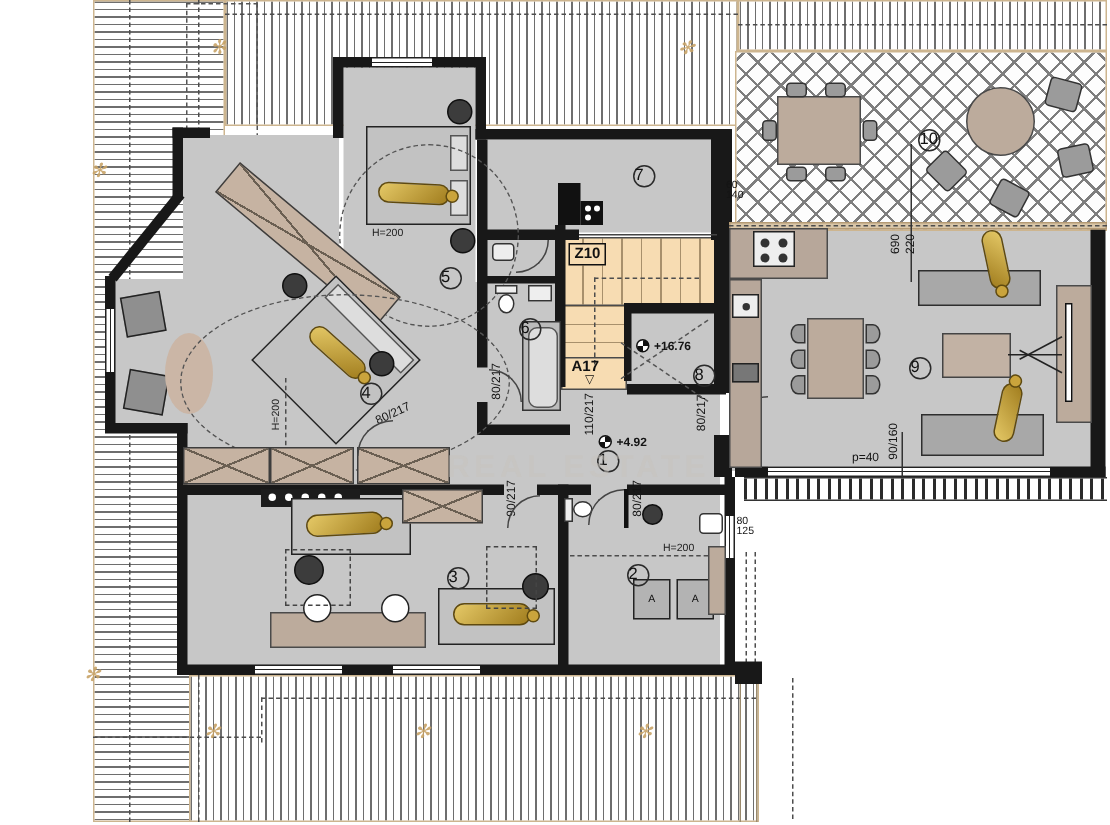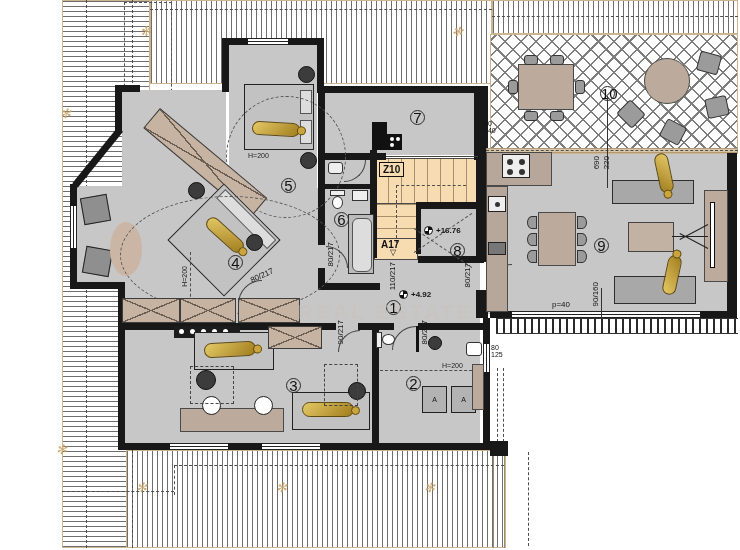--- a/index.html
+++ b/index.html
@@ -15,21 +15,21 @@
   .wall{background:#181818;}
   .beige{background:#bcab9c;border:1px solid #4a4a4a;}
   .xpat{background-color:#c6b3a2;border:1px solid #3d3d3d;
     background-image:linear-gradient(to top right,transparent calc(50% - .7px),#6a5f52 calc(50% - .7px) calc(50% + .7px),transparent calc(50% + .7px)),
                      linear-gradient(to bottom right,transparent calc(50% - .7px),#6a5f52 calc(50% - .7px) calc(50% + .7px),transparent calc(50% + .7px));}
   .stair-v{background-color:#f7dcb2;background-image:repeating-linear-gradient(90deg,#a8906c 0 1px,transparent 1px 13px);border:1px solid #4a4a4a;}
   .stair-h{background-color:#f7dcb2;background-image:repeating-linear-gradient(180deg,#a8906c 0 1px,transparent 1px 12px);border-left:1px solid #4a4a4a;border-right:1px solid #4a4a4a;}
   .stair-plain{background:#f7dcb2;border:1px solid #4a4a4a;}
   .dim{font-size:8px;line-height:1.05;color:#141414;white-space:nowrap;}
   .dimv{writing-mode:vertical-rl;transform:rotate(180deg);}
-  .circle-num{width:15px;height:15px;border:1.5px solid #2a2a2a;border-radius:50%;font-size:15px;line-height:13px;text-align:center;color:#111;}
+  .circle-num{width:15px;height:15px;border:1.5px solid #2a2a2a;border-radius:50%;font-size:11px;line-height:13px;text-align:left;color:#111;margin-left:12px;}
   .plant{border-radius:50%;background:#3c3c3c;border:1px solid #101010;}
   .fig{background:linear-gradient(135deg,#e5c967,#a07c1d);border:1px solid #5f4a10;border-radius:8px;}
   .fig:after{content:"";position:absolute;right:-7px;top:50%;margin-top:-4px;width:7px;height:7px;border-radius:50%;background:#caa43c;border:1px solid #5f4a10;}
   .dashl{border-top:1px dashed #4d4d4d;}
   .dashv{border-left:1px dashed #4d4d4d;}
   .lvl{width:9px;height:9px;border:1px solid #111;border-radius:50%;
     background:conic-gradient(#111 0 90deg,#fff 90deg 180deg,#111 180deg 270deg,#fff 270deg 360deg);}
   .winh{background:#fff;border-top:1px solid #222;border-bottom:1px solid #222;background-image:linear-gradient(180deg,transparent 44%,#222 44% 58%,transparent 58%);}
   .winv{background:#fff;border-left:1px solid #222;border-right:1px solid #222;background-image:linear-gradient(90deg,transparent 44%,#222 44% 58%,transparent 58%);}
   .chair{background:#9b9b9b;border:1px solid #333;border-radius:3px;}
@@ -294,21 +294,21 @@
   <div class="abs sofa" style="left:614px;top:276px;width:82px;height:28px;"></div>
   <div class="abs fig" style="left:652px;top:268px;width:40px;height:14px;transform:rotate(-78deg);"></div>
   <div class="abs" style="left:628px;top:222px;width:46px;height:30px;background:#c2b2a4;border:1.5px solid #444;"></div>
 
   <div class="abs beige" style="left:704px;top:190px;width:24px;height:92px;"></div>
   <div class="abs" style="left:710px;top:202px;width:5px;height:66px;background:#fff;border:1px solid #111;"></div>
   <div class="abs" style="left:676px;top:224px;width:32px;height:0;border-top:1px solid #222;transform:rotate(-28deg);transform-origin:right center;"></div>
   <div class="abs" style="left:676px;top:248px;width:32px;height:0;border-top:1px solid #222;transform:rotate(28deg);transform-origin:right center;"></div>
   <div class="abs" style="left:672px;top:236px;width:36px;height:0;border-top:1px solid #222;"></div>
 
-  <div class="abs dim" style="left:552px;top:301px;">p=40</div>
+  <div class="abs dim" style="left:568px;top:301px;">p=40</div>
   <div class="abs dim dimv" style="left:592px;top:282px;">90/160</div>
   <div class="abs" style="left:601px;top:288px;width:1px;height:30px;background:#333;"></div>
 
   <div class="abs" style="left:496px;top:318px;width:242px;height:16px;border-top:1px solid #333;border-bottom:1px solid #333;background:repeating-linear-gradient(90deg,#2a2a2a 0 2px,transparent 2px 7px);"></div>
   <div class="abs wall" style="left:490px;top:441px;width:18px;height:15px;"></div>
   <div class="abs" style="left:493px;top:456px;width:1px;height:92px;background:#9a8a6d;"></div>
   <div class="abs" style="left:504px;top:456px;width:1px;height:92px;background:#9a8a6d;"></div>
 
   <div class="abs wm" style="left:298px;top:300px;font-size:21px;letter-spacing:3px;z-index:60;">REAL ESTATE</div>
 

